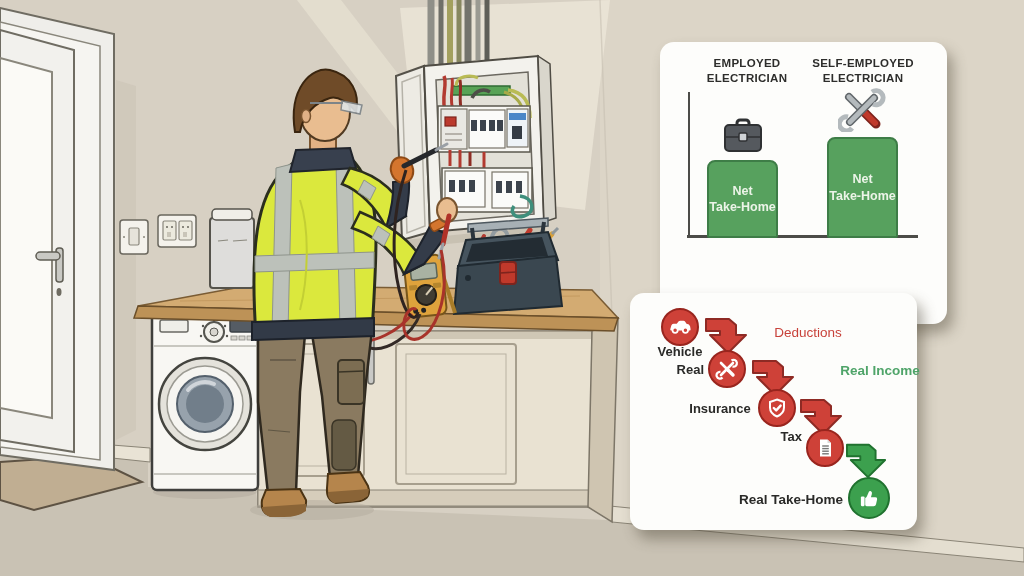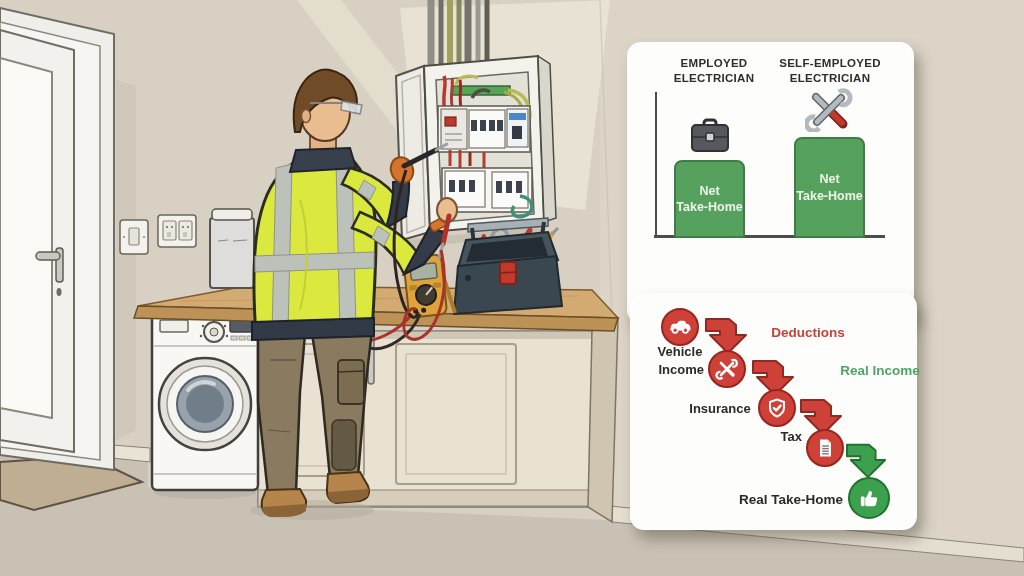--- a/index.html
+++ b/index.html
@@ -3,21 +3,21 @@
 <meta charset="utf-8">
 <style>
   html,body{margin:0;padding:0;background:#888;}
   .stage{position:relative;width:1024px;height:576px;overflow:hidden;
          font-family:"Liberation Sans",sans-serif;background:#d7d0c3;}
   .scene-svg{position:absolute;left:0;top:0;}
 
   
   .card{position:absolute;background:#fdfdfb;border-radius:14px;
         box-shadow:6px 9px 14px rgba(80,74,58,.45);}
-  .card1{left:627px;top:42px;width:287px;height:282px;}
+  .card1{left:660px;top:42px;width:287px;height:282px;}
   .card2{left:630px;top:293px;width:287px;height:237px;}
 
   .col-head{position:absolute;top:14px;width:140px;text-align:center;
             font-weight:bold;font-size:11.5px;line-height:1.3;color:#2d2d2b;letter-spacing:.3px;}
   .h-emp{left:17px}.h-self{left:133px}
   .vaxis{position:absolute;left:28px;top:50px;width:2px;height:145px;background:#4c4c48;}
   .haxis{position:absolute;left:27px;top:193px;width:231px;height:3px;background:#4c4c48;}
   .bar{position:absolute;width:71px;background:#57a15e;border:2px solid #3e7d47;
        border-radius:8px 8px 2px 2px;box-sizing:border-box;display:flex;flex-direction:column;
        justify-content:center;text-align:center;color:#ecf4e8;font-weight:bold;
@@ -33,21 +33,21 @@
   .circle.green{width:42px;height:42px;background:#3ca04e;border-color:#20722f;}
   .c-vehicle{left:31px;top:15px}.c-tools{left:78px;top:57px}
   .c-insurance{left:128px;top:96px}.c-tax{left:176px;top:136px}
   .c-thumb{left:218px;top:184px}
   .flbl{position:absolute;font-weight:bold;font-size:13px;color:#2a2a28;}
   .lbl-vehicle{left:20px;top:51px;width:60px;text-align:center;}
   .lbl-tools{left:28px;top:69px;width:46px;text-align:right;}
   .lbl-insurance{left:56px;top:108px;width:68px;text-align:center;}
   .lbl-tax{left:128px;top:136px;width:44px;text-align:right;}
   .lbl-final{left:92px;top:199px;width:121px;text-align:right;font-size:13.5px;}
-  .lbl-deductions{left:128px;top:32px;width:100px;color:#c8423a;font-size:13.5px;text-align:center;font-weight:bold;position:absolute;}
+  .lbl-deductions{left:128px;top:32px;width:100px;color:#c8423a;font-size:13.5px;text-align:center;font-weight:normal;position:absolute;}
   .lbl-realincome{left:200px;top:70px;width:100px;color:#4fa469;font-size:13.5px;text-align:center;font-weight:bold;position:absolute;}
   .arrow{position:absolute;}
   .a1{left:75px;top:22px}.a2{left:122px;top:64px}.a3{left:170px;top:103px}
   .a4{left:216px;top:145px}
 </style>
 </head>
 <body>
 
 <div class="stage">
 
@@ -359,21 +359,21 @@
 
     <div class="circle c-tools">
       <svg width="24" height="24" viewBox="0 0 24 24">
         <line x1="6" y1="6" x2="13" y2="13" stroke="#ffffff" stroke-width="2.6" stroke-linecap="round"></line>
         <line x1="13" y1="13" x2="18" y2="18" stroke="#ffffff" stroke-width="3.4" stroke-linecap="round"></line>
         <line x1="6" y1="18" x2="18" y2="6" stroke="#ffffff" stroke-width="2.6" stroke-linecap="round"></line>
         <path d="M16.5,3.5 a3.4,3.4 0 1 1 1,6" fill="none" stroke="#ffffff" stroke-width="2.2"></path>
         <path d="M7.5,20.5 a3.4,3.4 0 1 1 -2,-5.6" fill="none" stroke="#ffffff" stroke-width="2.2"></path>
       </svg>
     </div>
-    <div class="flbl lbl-tools">Income</div>
+    <div class="flbl lbl-tools">Real</div>
     <svg class="arrow a2" width="44" height="40" viewBox="0 0 44 40">
       <polygon points="1,4 24,4 31,10 31,20 41,20 23,38 5,20 15,20 15,16 1,16" fill="#ce4138" stroke="#8e2a24" stroke-width="2" stroke-linejoin="round"></polygon>
     </svg>
 
     <div class="circle c-insurance">
       <svg width="24" height="24" viewBox="0 0 24 24">
         <path d="M12,3.5 L19,6 V11.5 Q19,17.5 12,20.5 Q5,17.5 5,11.5 V6 Z" fill="none" stroke="#ffffff" stroke-width="2"></path>
         <polyline points="8.8,12 11.2,14.4 15.6,9.6" fill="none" stroke="#ffffff" stroke-width="2.4" stroke-linecap="round" stroke-linejoin="round"></polyline>
       </svg>
     </div>

